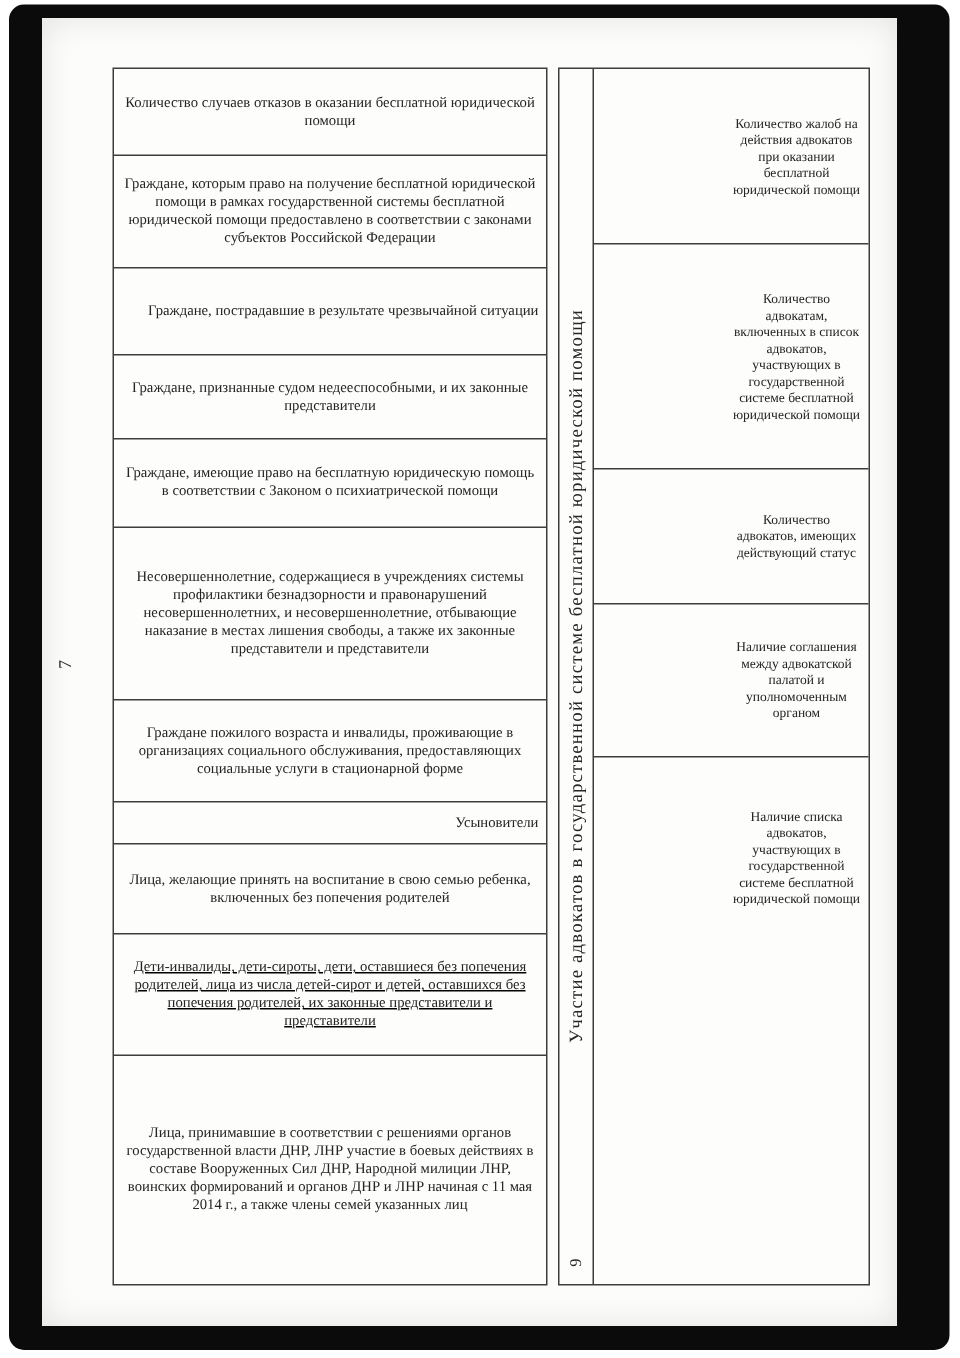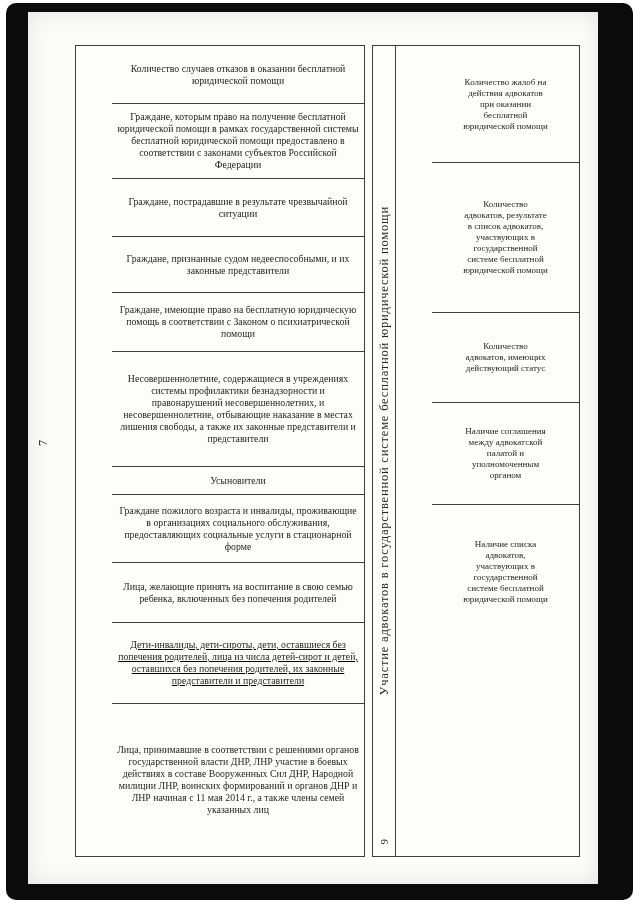--- a/index.html
+++ b/index.html
@@ -28,22 +28,22 @@
 
   
   .part-table { position:absolute; left:372px; top:45px; width:208px; height:812px;
                 border:1px solid #3d3d3d; display:flex; background:#fdfdfc; }
   .banner-col { width:23px; border-right:1px solid #3d3d3d; position:relative;
                 display:flex; align-items:center; justify-content:center; }
   .banner-title { font-size:12.5px; letter-spacing:0.8px; color:#242424; white-space:nowrap; }
   .section-number { position:absolute; bottom:12px; left:5px; font-size:11px; color:#2a2a2a; }
   .part-col { flex:1; display:flex; flex-direction:column; }
 
-  .band { display:flex; align-items:center; justify-content:center;
-          border-bottom:1px solid #3d3d3d; padding:1px 5px; text-align:center;margin-left:36px; }
+  .band { display:flex; align-items:center; justify-content:flex-end;
+          border-bottom:1px solid #3d3d3d; padding:1px 5px; text-align:center; }
   .band:last-child { border-bottom:none; }
   .cat-table .band span { font-size:9.8px; line-height:12px; color:#242424; max-width:278px; }
   .part-col  .band span { font-size:9px;  line-height:11px; color:#242424; max-width:86px; }
 </style>
 </head>
 <body>
 
 <div class="screen">
 
   <div class="scan-frame"></div>
@@ -64,25 +64,25 @@
       </div>
       <div class="band" style="height: 56px;">
         <span>Граждане, признанные судом недееспособными, и их законные представители</span>
       </div>
       <div class="band" style="height: 59px;">
         <span>Граждане, имеющие право на бесплатную юридическую помощь в соответствии с Законом о психиатрической помощи</span>
       </div>
       <div class="band" style="height: 115px;">
         <span>Несовершеннолетние, содержащиеся в учреждениях системы профилактики безнадзорности и правонарушений несовершеннолетних, и несовершеннолетние, отбывающие наказание в местах лишения свободы, а также их законные представители и представители</span>
       </div>
+      <div class="band" style="height: 68px;">
+        <span>Граждане пожилого возраста и инвалиды, проживающие в организациях социального обслуживания, предоставляющих социальные услуги в стационарной форме</span>
+      </div>
       <div class="band" style="height: 28px;">
         <span>Усыновители</span>
-      </div>
-      <div class="band" style="height: 68px;">
-        <span>Граждане пожилого возраста и инвалиды, проживающие в организациях социального обслуживания, предоставляющих социальные услуги в стационарной форме</span>
       </div>
       <div class="band" style="height: 60px;">
         <span>Лица, желающие принять на воспитание в свою семью ребенка, включенных без попечения родителей</span>
       </div>
       <div class="band" style="height: 81px; text-decoration: underline;">
         <span>Дети-инвалиды, дети-сироты, дети, оставшиеся без попечения родителей, лица из числа детей-сирот и детей, оставшихся без попечения родителей, их законные представители и представители</span>
       </div>
       <div class="band" style="height: 152px;">
         <span>Лица, принимавшие в соответствии с решениями органов государственной власти ДНР, ЛНР участие в боевых действиях в составе Вооруженных Сил ДНР, Народной милиции ЛНР, воинских формирований и органов ДНР и ЛНР начиная с 11 мая 2014 г., а также члены семей указанных лиц</span>
       </div>
@@ -91,21 +91,21 @@
   <div class="part-table">
     <div class="banner-col">
       <div class="banner-title vtext">Участие адвокатов в государственной системе бесплатной юридической помощи</div>
       <div class="section-number vtext">9</div>
     </div>
     <div class="part-col" id="part-rows">
         <div class="band" style="height: 117px;">
           <span>Количество жалоб на действия адвокатов при оказании бесплатной юридической помощи</span>
         </div>
         <div class="band" style="height: 150px;">
-          <span>Количество адвокатов, результате в список адвокатов, участвующих в государственной системе бесплатной юридической помощи</span>
+          <span>Количество адвокатам, включенных в список адвокатов, участвующих в государственной системе бесплатной юридической помощи</span>
         </div>
         <div class="band" style="height: 90px;">
           <span>Количество адвокатов, имеющих действующий статус</span>
         </div>
         <div class="band" style="height: 102px;">
           <span>Наличие соглашения между адвокатской палатой и уполномоченным органом</span>
         </div>
         <div class="band" style="height: 133px;">
           <span>Наличие списка адвокатов, участвующих в государственной системе бесплатной юридической помощи</span>
         </div>

